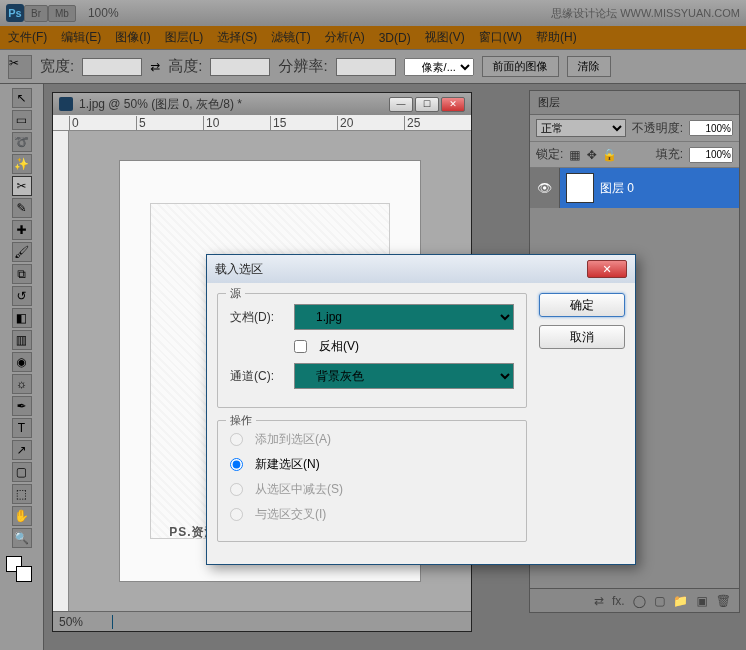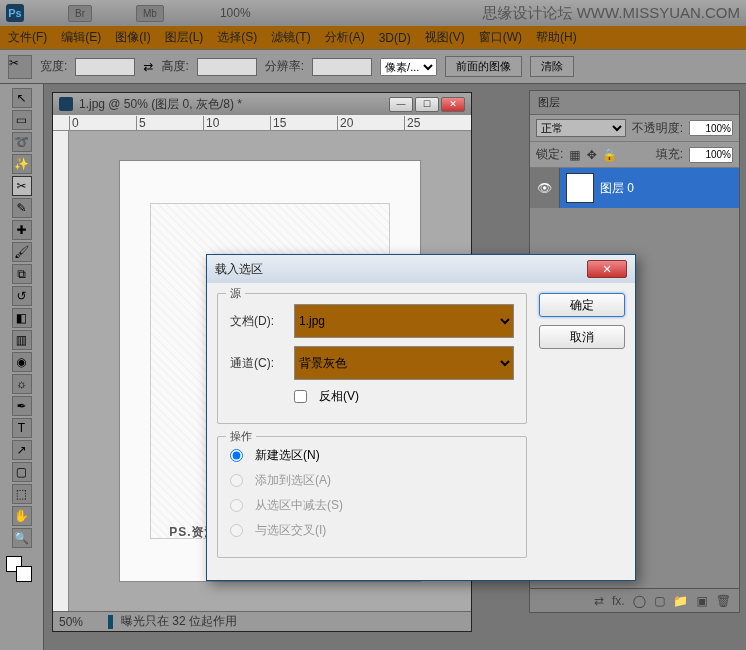--- a/index.html
+++ b/index.html
@@ -1,32 +1,32 @@
 <!DOCTYPE html>
 <html><head>
 <meta charset="utf-8">
 <style>
 * { margin: 0; padding: 0; box-sizing: border-box; font-family: "Microsoft YaHei", sans-serif; font-size: 12px; }
 body { background: #767676; width: 746px; height: 650px; overflow: hidden; position: relative; }
 
-.titlebar { background: linear-gradient(#a7a7a7, #8a8a8a); height: 26px; display: flex; align-items: center; padding: 0 6px; color: #333; gap: 44px; }
+.titlebar { background: linear-gradient(#a7a7a7, #8a8a8a); height: 26px; display: flex; align-items: center; padding: 0 6px; color: #333; }
 .titlebar .logo { width: 18px; height: 18px; background: #1a3d5c; border-radius: 3px; color: #5cb3e0; display: flex; align-items: center; justify-content: center; font-weight: bold; font-size: 11px; }
 .titlebar .tb-btn { background: #808080; border: 1px solid #666; border-radius: 2px; padding: 2px 6px; margin-left: 0; font-size: 10px; color: #444; }
 .titlebar .zoom { margin-left: 12px; color: #444; }
-.titlebar .brand { margin-left: auto; color: #555; font-size: 15px; }
+.titlebar .brand { margin-left: auto; color: #555; font-size: 11px; }
 
 .menubar { background: #a16207; height: 24px; display: flex; align-items: center; padding: 0 8px; border-bottom: 1px solid #666; }
 .menubar span { margin-right: 14px; color: #222; cursor: default; }
 
 .optbar { background: #9a9a9a; height: 34px; display: flex; align-items: center; padding: 0 8px; border-bottom: 1px solid #555; gap: 8px; }
 .optbar .tool-icon { width: 24px; height: 24px; border: 1px solid #666; background: #888; }
-.optbar label { color: #333; font-size: 12px; }
+.optbar label { color: #333; font-size: 15px; }
 .optbar input[type="text"] { width: 60px; height: 18px; background: #ddd; border: 1px solid #666; }
 .optbar .btn { background: #a0a0a0; border: 1px solid #666; padding: 2px 10px; font-size: 11px; }
-.optbar select { height: 18px; font-size: 11px; }
+.optbar select { height: 18px; font-size: 11px; padding-left: 13px; }
 
 .workspace { display: flex; height: calc(650px - 26px - 24px - 34px); }
 
 .toolbox { width: 44px; background: #9a9a9a; border-right: 1px solid #555; display: flex; flex-direction: column; padding: 4px 2px; gap: 2px; }
 .toolbox .tool { width: 20px; height: 20px; background: #888; border: 1px solid #666; margin: 0 auto; display: flex; align-items: center; justify-content: center; }
 .toolbox .tool.active { background: #bbb; border: 1px solid #333; }
 .toolbox .swatches { margin-top: 4px; position: relative; height: 30px; }
 .toolbox .fg { position: absolute; width: 16px; height: 16px; background: #fff; border: 1px solid #000; left: 4px; top: 2px; }
 .toolbox .bg { position: absolute; width: 16px; height: 16px; background: #fff; border: 1px solid #000; left: 14px; top: 12px; }
 
@@ -39,21 +39,21 @@
 .doc-title .win-btn.close { background: linear-gradient(#e88,#c33); color: #fff; }
 .doc-ruler-h { height: 16px; background: #eee; border-bottom: 1px solid #888; font-size: 8px; color: #444; display: flex; align-items: flex-end; padding-left: 16px; }
 .doc-ruler-h span { flex: 1; border-left: 1px solid #888; padding-left: 2px; }
 .doc-body { flex: 1; display: flex; overflow: hidden; }
 .doc-ruler-v { width: 16px; background: #eee; border-right: 1px solid #888; }
 .doc-canvas { flex: 1; background: #aaa; display: flex; align-items: center; justify-content: center; position: relative; }
 .doc-img { width: 75%; height: 88%; background: #fafafa; border: 1px solid #888; position: relative; }
 .doc-img::after { content: ""; position: absolute; left: 10%; top: 10%; right: 10%; bottom: 10%; border: 1px solid #ccc; background: repeating-linear-gradient(45deg, #f4f4f4, #f4f4f4 2px, #fafafa 2px, #fafafa 6px); }
 .watermark { position: absolute; bottom: 70px; left: 50%; transform: translateX(-50%); font-size: 12px; font-weight: bold; color: #555; letter-spacing: 1px; white-space: nowrap; text-shadow: 1px 1px 0 #fff; }
 .doc-status { height: 20px; background: #9a9a9a; border-top: 1px solid #666; display: flex; align-items: center; font-size: 11px; color: #333; }
-.doc-status .zoom { width: 60px; padding-left: 6px; border-right: 5px solid #0c4a6e; }
+.doc-status .zoom { width: 60px; padding-left: 6px; border-right: 1px solid #0c4a6e; }
 .doc-status .msg { padding-left: 8px; }
 
 .panels { width: 250px; background: #767676; padding: 6px; }
 .panel { background: #9a9a9a; border: 1px solid #555; margin-left: 27px; }
 .panel-tab { background: #888; padding: 4px 8px; font-size: 11px; color: #222; border-bottom: 1px solid #666; }
 .panel-row { display: flex; align-items: center; padding: 4px 6px; gap: 6px; font-size: 11px; color: #333; border-bottom: 1px solid #7a7a7a; }
 .panel-row select { flex: 1; height: 18px; font-size: 11px; background: #bbb; border: 1px solid #666; }
 .panel-row input { width: 44px; height: 16px; font-size: 10px; text-align: right; }
 .layers-list { height: 420px; background: #8a8a8a; overflow: auto; }
 .layer-item { display: flex; align-items: center; background: #2e6fc9; color: #fff; height: 40px; }
@@ -63,21 +63,21 @@
 
 .dialog { position: absolute; left: 206px; top: 254px; width: 430px; background: #f0f0f0; border: 1px solid #1b4f7a; box-shadow: 4px 4px 12px rgba(0,0,0,0.4); }
 .dialog-title { background: linear-gradient(#e9eef5,#cfd9e6); height: 28px; display: flex; align-items: center; padding: 8px 8px; font-size: 12px; color: #222; }
 .dialog-title .close { margin-left: auto; width: 40px; height: 18px; background: linear-gradient(#e88,#c33); color: #fff; border: 1px solid #833; border-radius: 2px; display: flex; align-items: center; justify-content: center; font-size: 11px; }
 .dialog-body { display: flex; padding: 10px; gap: 12px; }
 .dialog-main { flex: 1; }
 .fieldset { border: 1px solid #bbb; border-radius: 2px; padding: 10px 12px; margin-bottom: 12px; position: relative; }
 .fieldset .legend { position: absolute; top: -8px; left: 8px; background: #f0f0f0; padding: 0 4px; font-size: 11px; color: #444; }
 .frow { display: flex; align-items: center; margin-bottom: 8px; gap: 8px; }
 .frow label { width: 56px; text-align: left; color: #333; }
-.frow select { flex: 1; height: 34px; border: 1px solid #888; background: #a16207; font-size: 12px; }
+.frow select { flex: 1; height: 26px; border: 1px solid #888; background: #0f766e; font-size: 12px; padding-left: 17px; }
 .frow input[type="checkbox"], .frow input[type="radio"] { margin-right: 4px; }
 .dialog-side { width: 86px; display: flex; flex-direction: column; gap: 8px; }
 .dialog-side button { height: 24px; border: 1px solid #888; background: linear-gradient(#fdfdfd,#e3e3e3); border-radius: 3px; font-size: 12px; }
 .dialog-side button.primary { border: 1px solid #3a78c0; box-shadow: 0 0 3px #6aa3e0; }
 </style>
 </head>
 <body>
 
 <div class="titlebar">
   <div class="logo">Ps</div>
@@ -165,21 +165,20 @@
       </div>
       <div class="doc-body">
         <div class="doc-ruler-v"></div>
         <div class="doc-canvas">
           <div class="doc-img"></div>
           <div class="watermark">PS.资源网 . WWW . 86PS . COM</div>
         </div>
       </div>
       <div class="doc-status">
         <div class="zoom">50%</div>
-        <div class="msg">曝光只在 32 位起作用</div>
       </div>
     </div>
   </div>
 
   <div class="panels">
     <div class="panel">
       <div class="panel-tab">图层</div>
       <div class="panel-row">
         <select><option>正常</option></select>
         <span>不透明度:</span>
@@ -219,38 +218,38 @@
     <div class="close">✕</div>
   </div>
   <div class="dialog-body">
     <div class="dialog-main">
       <div class="fieldset">
         <div class="legend">源</div>
         <div class="frow">
           <label>文档(D):</label>
           <select><option>1.jpg</option></select>
         </div>
-        <div class="frow">
-          <label>通道(C):</label>
-          <select><option>背景灰色</option></select>
-        </div>
         <div class="frow" style="padding-left:64px">
           <input type="checkbox" style="">
           <span>反相(V)</span>
         </div>
+        <div class="frow">
+          <label>通道(C):</label>
+          <select><option>背景灰色</option></select>
+        </div>
       </div>
       <div class="fieldset">
         <div class="legend">操作</div>
         <div class="frow">
+            <input type="radio" disabled="" style="">
+            <span style="color:#999">添加到选区(A)</span>
+          </div>
+        <div class="frow">
             <input type="radio" checked="" style="">
             <span>新建选区(N)</span>
-          </div>
-        <div class="frow">
-            <input type="radio" disabled="" style="">
-            <span style="color:#999">添加到选区(A)</span>
           </div>
         <div class="frow">
             <input type="radio" disabled="" style="">
             <span style="color:#999">从选区中减去(S)</span>
           </div>
         <div class="frow">
             <input type="radio" disabled="" style="">
             <span style="color:#999">与选区交叉(I)</span>
           </div>
       </div>

